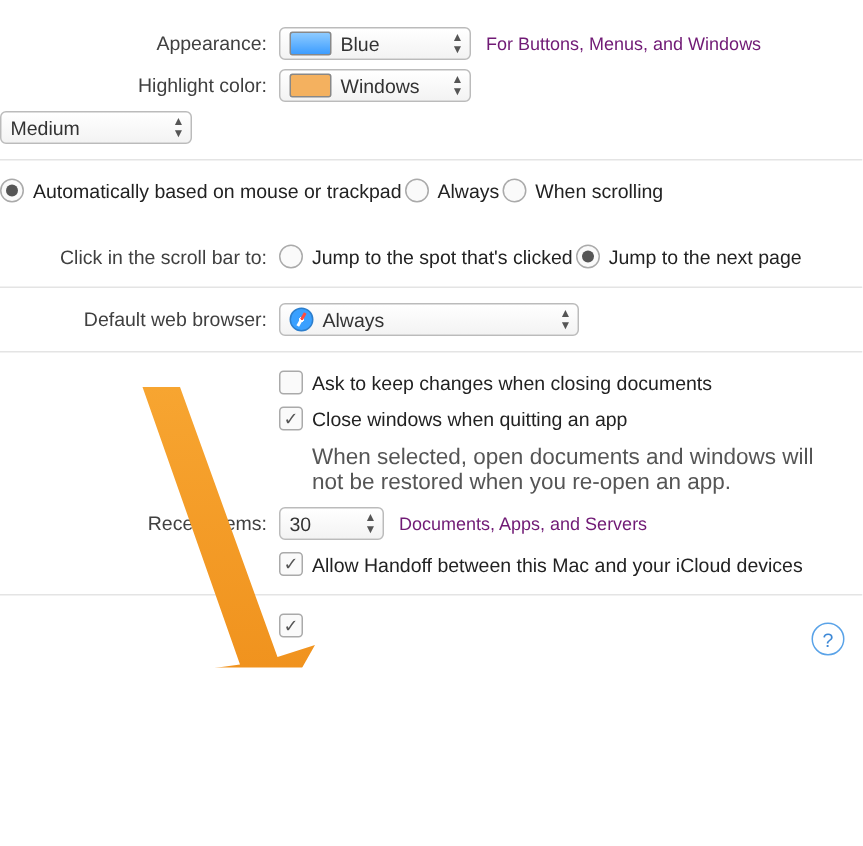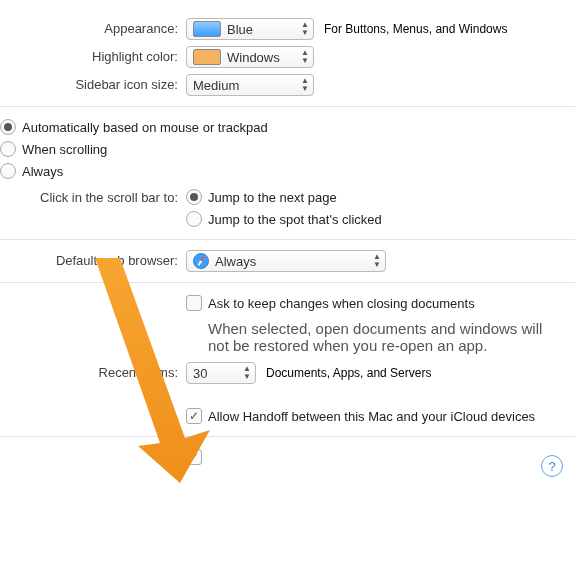--- a/index.html
+++ b/index.html
@@ -5,23 +5,23 @@
   html,body{margin:0;padding:0;font-family:-apple-system,"Helvetica Neue",Helvetica,Arial,sans-serif;font-size:13px;color:#333;background:#fff;width:575px}
   .panel{width:575px;padding:18px 0 12px 0;box-sizing:border-box;position:relative}
   .row{display:flex;align-items:flex-start;margin-bottom:6px}
   .lbl{width:178px;text-align:right;padding-right:8px;padding-top:3px;color:#404040}
   .ctrl{flex:1;display:flex;flex-wrap:wrap;align-items:center}
   .popup{display:inline-flex;align-items:center;height:22px;border:1px solid #bbb;border-radius:4px;background:linear-gradient(#fff,#f3f3f3);padding:0 20px 0 6px;position:relative;box-sizing:border-box;min-width:120px}
   .popup .chev{position:absolute;right:4px;top:2px;font-size:8px;color:#555;line-height:8px}
   .swatch{width:26px;height:14px;border:1px solid #888;margin-right:6px;border-radius:2px}
   .swatch.blue{background:linear-gradient(#8ecbff,#3d9dff)}
   .swatch.orange{background:#f4b15f}
-  .hint{font-size:12px;color:#000000;margin-left:10px}
+  .hint{font-size:12px;color:#701a75;margin-left:10px}
   .sub{font-size:15px;color:#555;margin:3px 0 0 22px;max-width:340px}
-  .radio-group{display:flex;flex-direction:column;gap:2px}
+  .radio-group{display:flex;flex-direction:row;gap:2px}
   .radio-item,.check-item{display:flex;align-items:center;gap:6px;font-size:13px;color:#222;height:20px}
   .radio{width:14px;height:14px;border:1px solid #aaa;border-radius:50%;display:inline-flex;align-items:center;justify-content:center;background:#fafafa;flex-shrink:0}
   .radio.sel::after{content:"";width:8px;height:8px;background:#555;border-radius:50%}
   .check{width:14px;height:14px;border:1px solid #aaa;border-radius:3px;display:inline-flex;align-items:center;justify-content:center;background:#fafafa;flex-shrink:0}
   .check.sel::after{content:"✓";font-size:12px;color:#555;line-height:1}
   hr.sep{border:none;border-top:1px solid #e4e4e4;margin:10px 0}
   .wide-popup{min-width:200px}
   .med-popup{min-width:128px}
   .short-popup{min-width:70px}
   .safari-ico{width:14px;height:14px;border-radius:50%;background:radial-gradient(circle at 50% 50%,#fff 0 15%,#39a0ff 16% 100%);border:1px solid #2d7ecc;margin-right:6px;position:relative;flex-shrink:0}
@@ -51,61 +51,60 @@
     <div class="ctrl">
       <div class="popup med-popup">
         <span class="swatch orange"></span>
         <span>Windows</span>
         <span class="chev">▲<br>▼</span>
       </div>
     </div>
   </div>
 
   <div class="row">
-    <div class="lbl">Sidebar icon size:</div>
     <div class="ctrl">
       <div class="popup med-popup">
         <span>Medium</span>
         <span class="chev">▲<br>▼</span>
       </div>
     </div>
   </div>
 
   <hr class="sep">
 
   <div class="row">
     <div class="ctrl">
       <div class="radio-group">
         <div class="radio-item">
           <span class="radio sel"></span>
           <span>Automatically based on mouse or trackpad</span>
         </div>
         <div class="radio-item">
           <span class="radio"></span>
-          <span>When scrolling</span>
+          <span>Always</span>
         </div>
         <div class="radio-item">
           <span class="radio"></span>
-          <span>Always</span>
+          <span>When scrolling</span>
         </div>
       </div>
     </div>
   </div>
 
-  <div class="row" style="margin-top:6px">
+  <div class="row" style="margin-top:24px">
     <div class="lbl">Click in the scroll bar to:</div>
     <div class="ctrl">
       <div class="radio-group">
         <div class="radio-item">
+          <span class="radio"></span>
+          <span>Jump to the spot that's clicked</span>
+        </div>
+        <div class="radio-item">
           <span class="radio sel"></span>
           <span>Jump to the next page</span>
-        </div>
-        <div class="radio-item">
-          <span class="radio"></span>
-          <span>Jump to the spot that's clicked</span>
         </div>
       </div>
     </div>
   </div>
 
   <hr class="sep">
 
   <div class="row">
     <div class="lbl">Default web browser:</div>
     <div class="ctrl">
@@ -119,36 +118,40 @@
 
   <hr class="sep">
 
   <div class="row">
     <div class="lbl"></div>
     <div class="ctrl" style="align-items:flex-start;gap:4px">
       <div class="check-item">
         <span class="check"></span>
         <span>Ask to keep changes when closing documents</span>
       </div>
+      <div class="check-item">
+        <span class="check sel"></span>
+        <span>Close windows when quitting an app</span>
+      </div>
       <div class="sub">When selected, open documents and windows will not be restored when you re-open an app.</div>
     </div>
   </div>
 
   <div class="row" style="margin-top:8px">
     <div class="lbl">Recent items:</div>
     <div class="ctrl">
       <div class="popup short-popup">
         <span>30</span>
         <span class="chev">▲<br>▼</span>
       </div>
       <span class="hint">Documents, Apps, and Servers</span>
     </div>
   </div>
 
-  <div class="row" style="margin-top:22px">
+  <div class="row" style="margin-top:6px">
     <div class="lbl"></div>
     <div class="ctrl">
       <div class="check-item">
         <span class="check sel"></span>
         <span>Allow Handoff between this Mac and your iCloud devices</span>
       </div>
     </div>
   </div>
 
   <hr class="sep">

